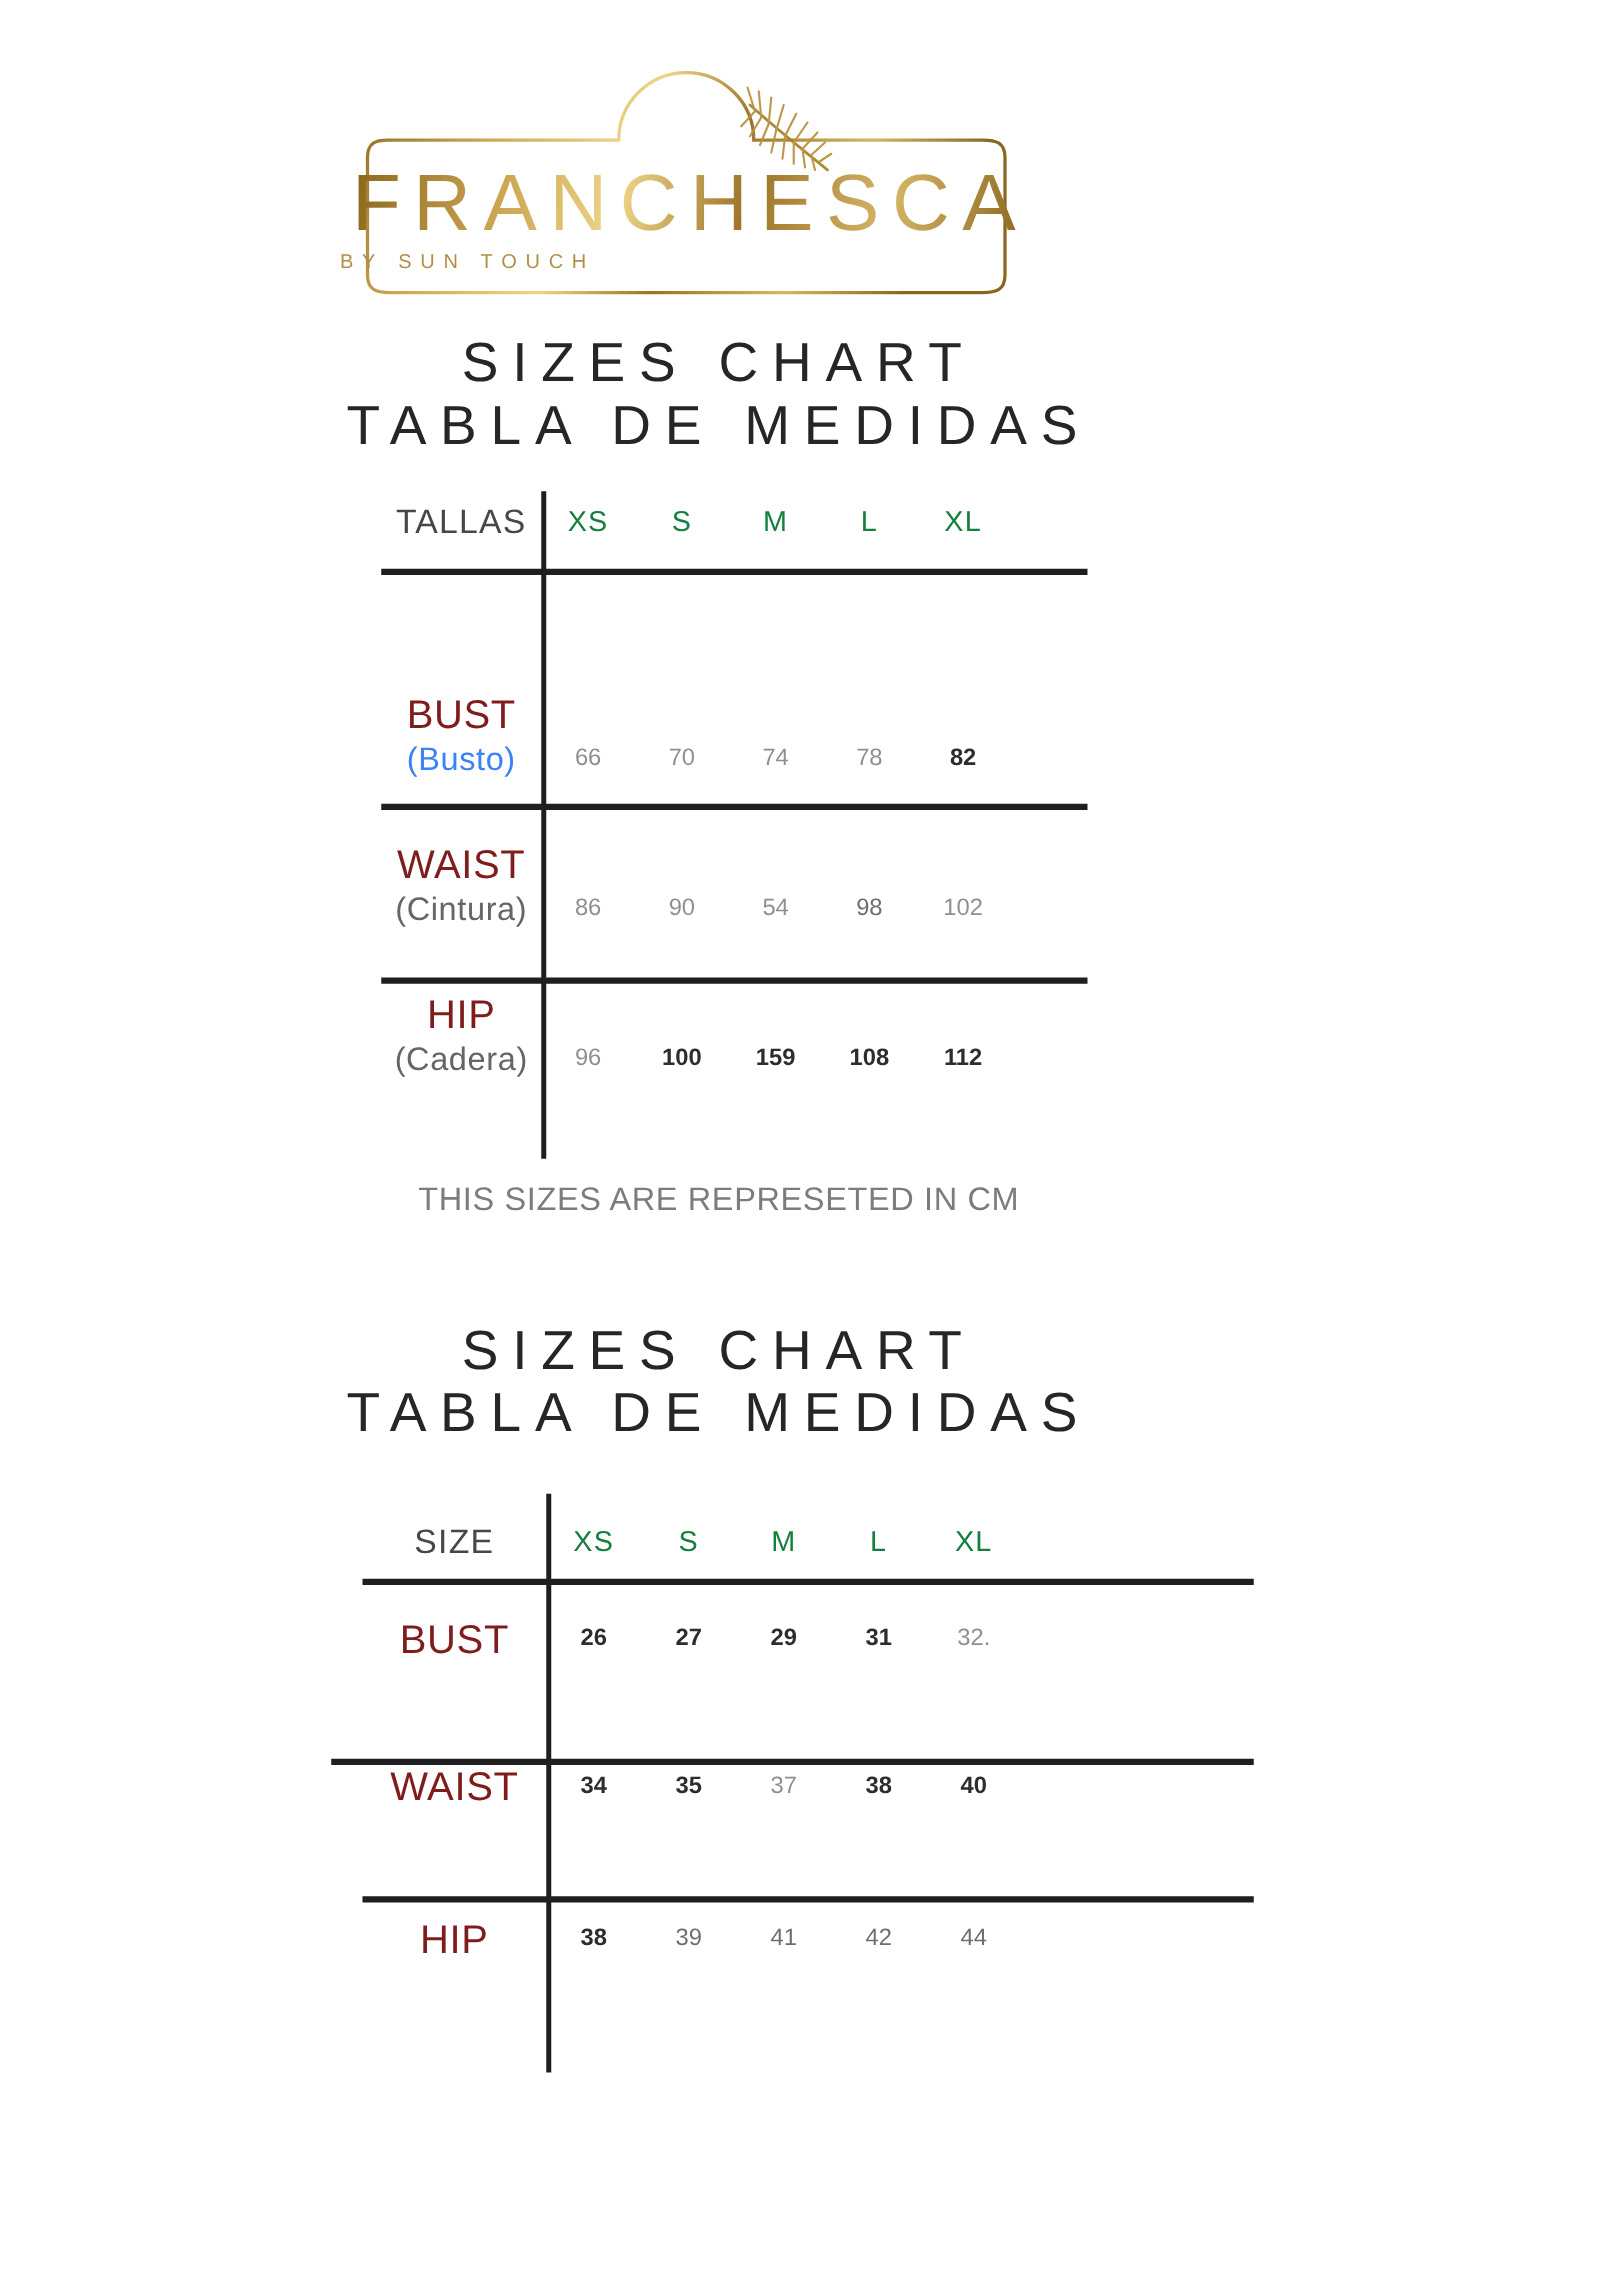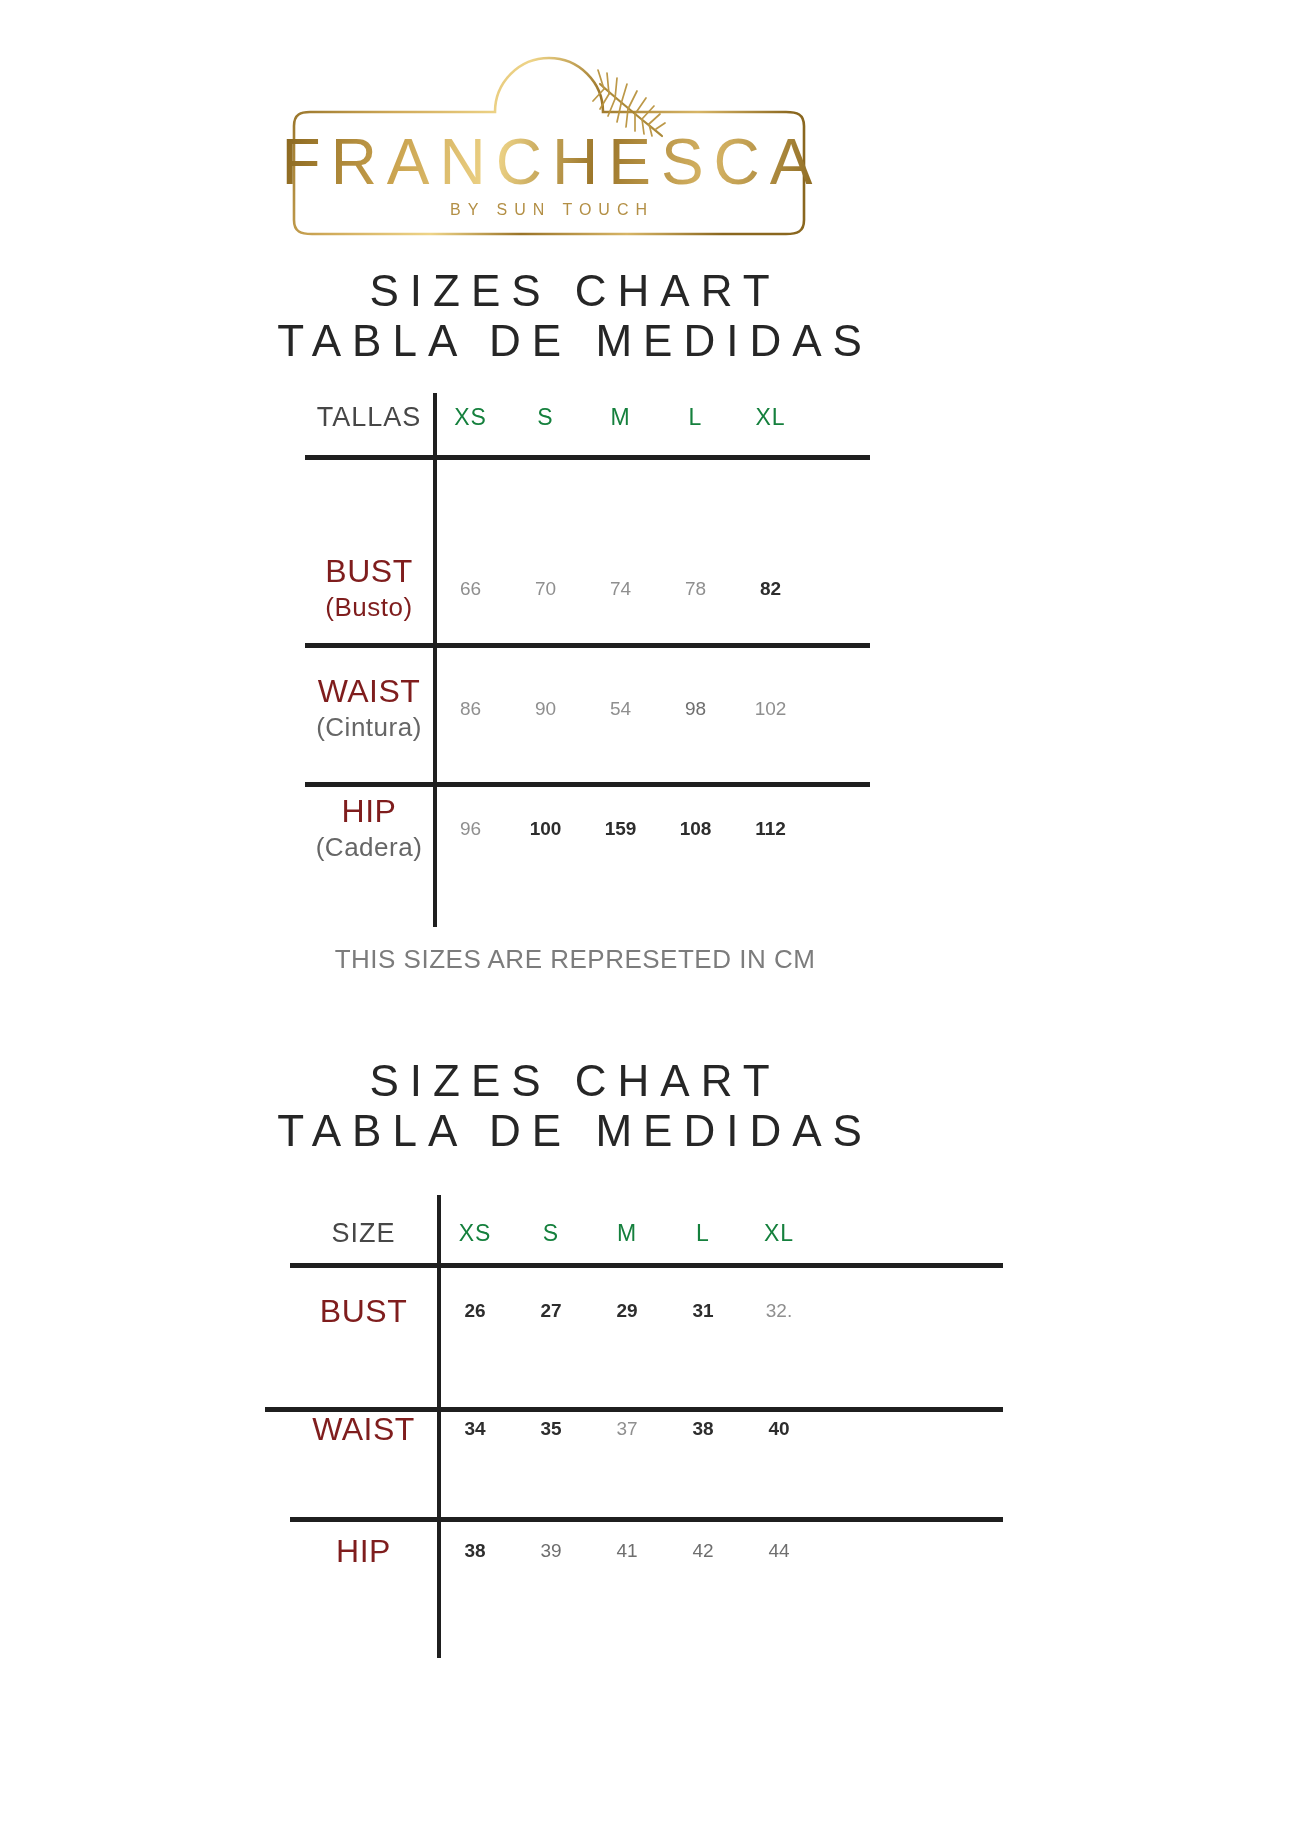--- a/index.html
+++ b/index.html
@@ -9,21 +9,21 @@
   }
   
   .logo-frame-svg{position:absolute;left:268px;top:56px;}
   .brand-name{
     position:absolute;left:272px;top:130px;width:560px;text-align:center;
     font-size:64px;line-height:1;font-weight:400;letter-spacing:10px;
     background:linear-gradient(100deg,#8a671f 2%,#c9a24e 22%,#eed488 40%,#9a7428 58%,#d7b566 78%,#8a671f 98%);
     -webkit-background-clip:text;background-clip:text;color:transparent;
   }
   .brand-tagline{
-    position:absolute;left:272px;top:201px;width:560px;text-align:center;
+    position:absolute;left:272px;top:201px;width:560px;
     font-size:16px;letter-spacing:7px;color:#b38f45;font-weight:400;
   }
   
   .heading{
     position:absolute;left:220px;width:710px;text-align:center;
     font-size:44px;line-height:50px;font-weight:300;letter-spacing:11px;color:#262626;
   }
   .heading-1{top:266px;}
   .heading-2{top:1056px;}
   
@@ -31,37 +31,37 @@
   .t1{left:305px;top:393px;width:565px;height:534px;}
   .t2{left:290px;top:1195px;width:713px;height:463px;}
   .vline{position:absolute;top:0;width:4px;background:#1f1f1f;}
   .t1 .vline{left:128px;height:534px;}
   .t2 .vline{left:147px;height:463px;}
   .hrule{position:absolute;height:5px;background:#1f1f1f;}
   .t1 .hrule{left:0;width:565px;}
   .t2 .hrule{left:0;width:713px;}
   .t1 .r1{top:62px;} .t1 .r2{top:250px;} .t1 .r3{top:389px;}
   .t2 .r1{top:68px;} .t2 .r2{top:212px;left:-25px;width:738px;} .t2 .r3{top:322px;}
-  .trow{position:absolute;left:0;display:flex;align-items:center;width:100%;}
+  .trow{position:absolute;left:0;display:flex;align-items:flex-end;width:100%;}
   .t1 .hd{top:8px;} 
   .t1 .row-0{top:162px;} .t1 .row-1{top:282px;} .t1 .row-2{top:402px;}
   .t2 .hd{top:22px;}
   .t2 .row-0{top:100px;} .t2 .row-1{top:218px;} .t2 .row-2{top:340px;}
   .cell{text-align:center;line-height:32px;}
   .t1 .lab{width:128px;} .t1 .val{width:75px;}
   .t2 .lab{width:147px;} .t2 .val{width:76px;}
   .colhead{font-size:23px;color:#15803d;letter-spacing:1px;}
   .corner{font-size:27px;color:#474747;letter-spacing:1px;}
   .num{font-size:19px;}
   .muted{color:#8f8f8f;font-weight:400;}
   .strong{color:#2d2d2d;font-weight:700;}
   .mid{color:#6e6e6e;font-weight:400;}
   .rowlab{font-size:32px;color:#7f1d1d;letter-spacing:0.5px;}
   .sublab{font-size:26px;letter-spacing:0.5px;margin-top:4px;line-height:32px;}
-  .sub-dark{color:#7f1d1d;}
+  .sub-dark{color:#3b82f6;}
   .sub-mid{color:#666666;}
   
   .note{
     position:absolute;left:245px;width:660px;text-align:center;
     font-size:26px;line-height:38px;color:#6f6f6f;letter-spacing:0.5px;font-weight:400;
   }
   .note-cm{top:940px;}
   .note-in{top:1726px;}
   .note .l2{color:#7c7c7c;}
   

